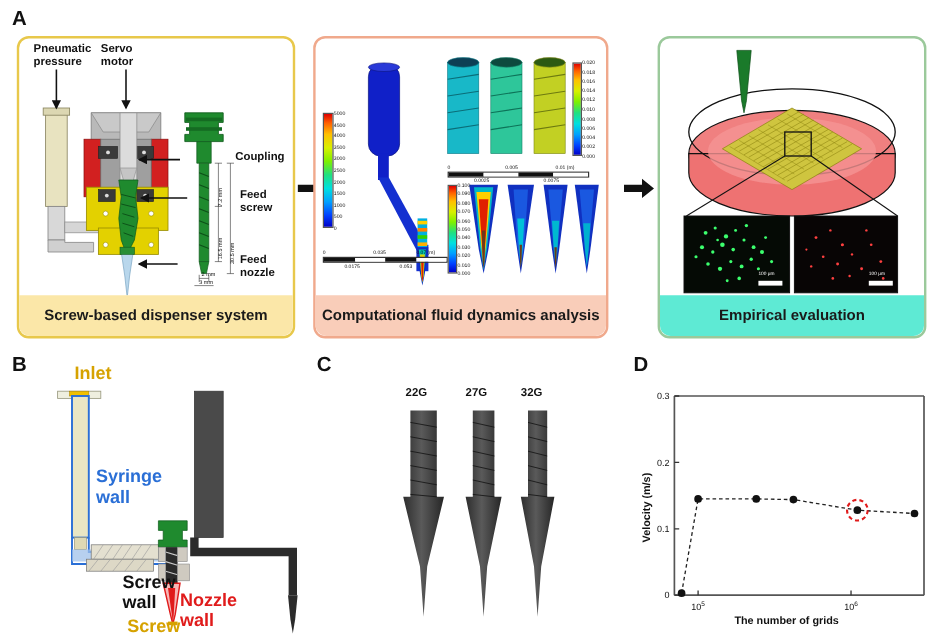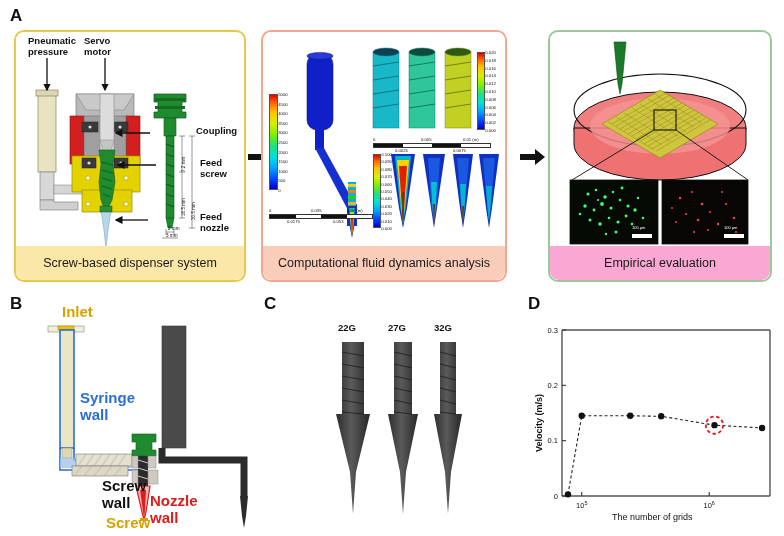--- a/index.html
+++ b/index.html
@@ -6,28 +6,28 @@
   body{width:784px;height:536px;position:relative;overflow:hidden;
        font-family:"Liberation Sans",sans-serif;color:#111;}
   .abs{position:absolute;}
   .plabel{font-weight:bold;font-size:17px;color:#111;letter-spacing:0px;}
 
   
   .panel{position:absolute;border-radius:10px;background:#fff;box-sizing:border-box;}
   .panel .body{position:absolute;left:0;right:0;top:0;bottom:34px;overflow:hidden;}
   .panel .cap{position:absolute;left:0;right:0;bottom:0;height:34px;
       display:flex;align-items:center;justify-content:center;
-      font-weight:normal;font-size:12.5px;border-radius:0 0 9px 9px;}
+      font-weight:bold;font-size:12.5px;border-radius:0 0 9px 9px;}
 
   #panel-dispenser{border:2px solid #e8c84b;}
   #panel-dispenser .cap{background:#fbe7a8;color:#1a1a1a;}
   #panel-cfd{border:2px solid #f0a98c;}
   #panel-cfd .cap{background:#f9cdb9;color:#1a1a1a;}
   #panel-empirical{border:2px solid #9bc99b;}
-  #panel-empirical .cap{background:#f9a8d4;color:#1a1a1a;}
+  #panel-empirical .cap{background:#5eead4;color:#1a1a1a;}
 
   .arrowBig{position:absolute;width:26px;height:18px;}
 
   
   .calloutTxt{position:absolute;font-size:9.5px;font-weight:bold;line-height:1.12;color:#111;}
   .dimTxt{position:absolute;font-size:4.6px;color:#111;}
   .dimTxtV{position:absolute;font-size:4.6px;color:#111;transform-origin:0 0;transform:rotate(-90deg);white-space:nowrap;}
 
   
   .cbar{position:absolute;}
@@ -46,21 +46,21 @@
   .sbtxt{position:absolute;font-size:4.2px;color:#111;white-space:nowrap;}
 
   
   .bLbl{position:absolute;font-size:15px;font-weight:bold;line-height:1.1;}
 
   
   .gLbl{position:absolute;font-size:9.5px;font-weight:bold;color:#111;}
 
   
   #chartD{position:absolute;}
-  .axTitle{position:absolute;font-size:9px;font-weight:normal;color:#111;}
+  .axTitle{position:absolute;font-size:9px;font-weight:bold;color:#111;}
   .ylabRot{position:absolute;font-size:9px;font-weight:bold;color:#111;
      transform-origin:0 0;transform:rotate(-90deg);white-space:nowrap;}
 
   
   .umtxt{position:absolute;font-size:4px;color:#fff;white-space:nowrap;}
 </style>
 </head>
 <body>
 
 <div class="abs plabel" style="left:10px;top:6px;">A</div>

